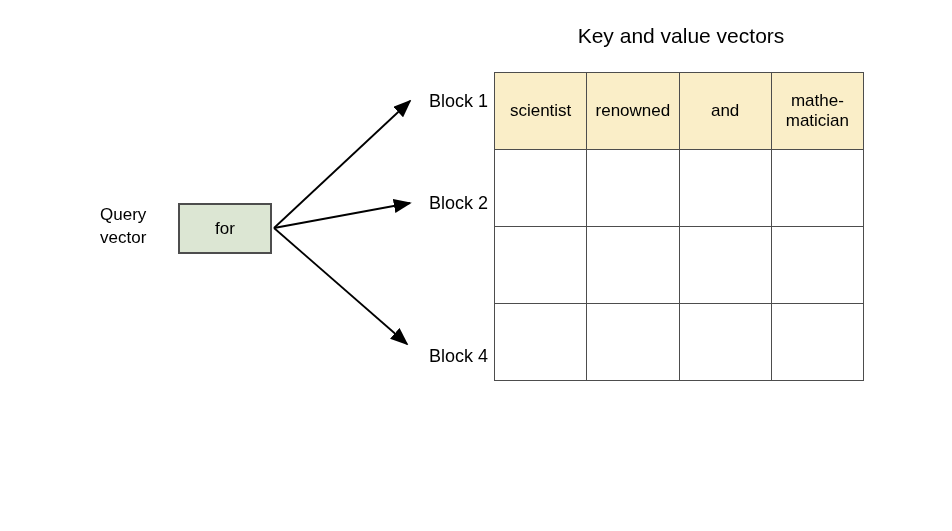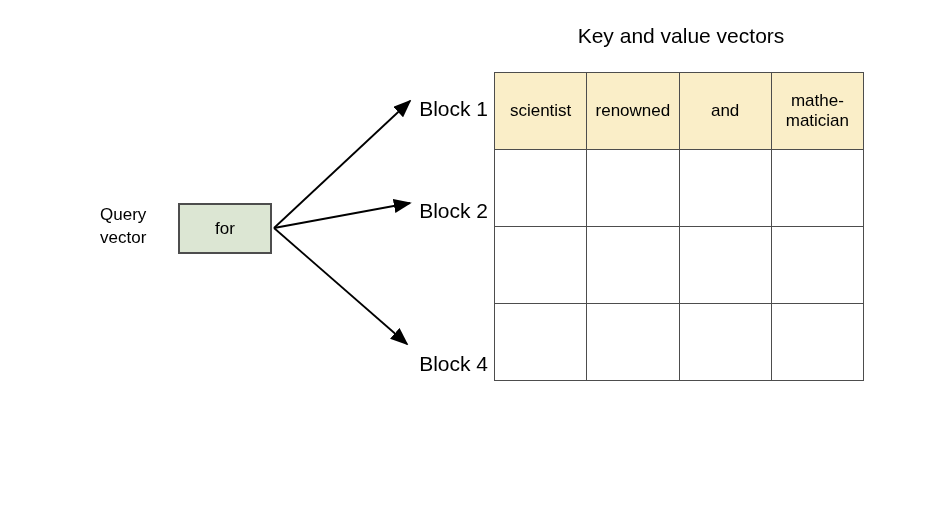--- a/index.html
+++ b/index.html
@@ -66,26 +66,25 @@
     left: 0;
     top: 0;
     width: 952px;
     height: 531px;
     pointer-events: none;
   }
 
   
   .block-label {
     position: absolute;
-    font-size: 21px;
+    font-size: 18px;
     line-height: 20px;
     white-space: nowrap;
     text-align: right;
     width: 70px;
-    margin-top: 8px;
   }
   #block-label-1 { left: 418px; top: 91px; }
   #block-label-2 { left: 418px; top: 193px; }
   #block-label-0 { left: 418px; top: 346px; }
 
   
   #kv-table {
     position: absolute;
     left: 494px;
     top: 72px;

